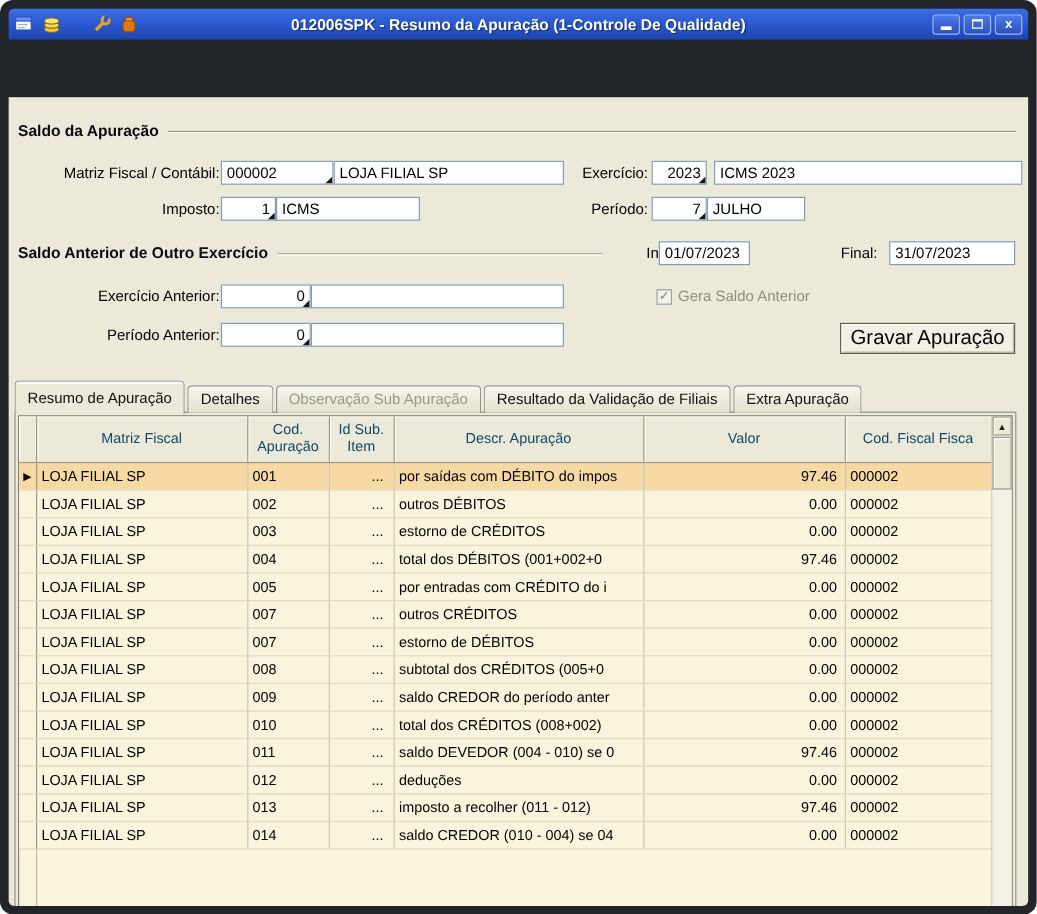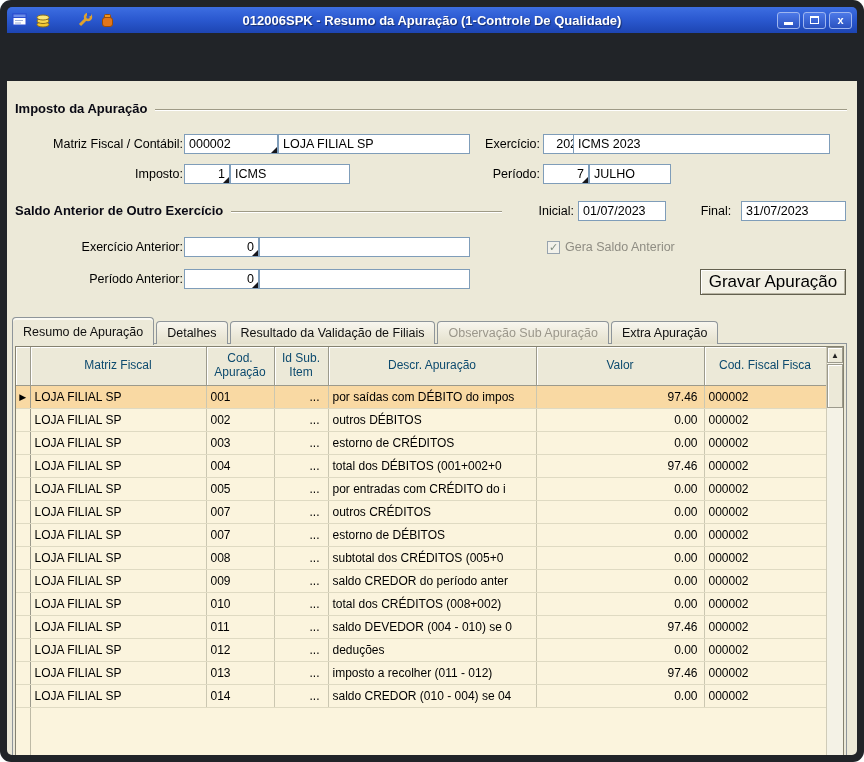--- a/index.html
+++ b/index.html
@@ -101,44 +101,44 @@
           </div>
         <div class="tb-btn">
             <span>x</span>
           </div>
       </div>
     </div>
 
     <div class="body">
 
       <div class="sec-hdr" style="left:8px;top:18px;right:10px;">
-        <span class="txt">Imposto da Apuração</span>
+        <span class="txt">Saldo da Apuração</span>
         <span class="rule"></span>
       </div>
 
       <div class="lbl" style="left:2px;top:53px;width:174px;">Matriz Fiscal / Contábil:</div>
       <div class="fld lookup" style="left:177px;top:53px;width:94px;">000002</div>
       <div class="fld" style="left:271px;top:53px;width:192px;">LOJA FILIAL SP</div>
       <div class="lbl" style="left:465px;top:53px;width:68px;">Exercício:</div>
       <div class="fld num lookup" style="left:536px;top:53px;width:46px;">2023</div>
-      <div class="fld" style="left:566px;top:53px;width:257px;">ICMS 2023</div>
+      <div class="fld" style="left:588px;top:53px;width:257px;">ICMS 2023</div>
 
       <div class="lbl" style="left:2px;top:83px;width:174px;">Imposto:</div>
       <div class="fld num lookup" style="left:177px;top:83px;width:46px;">1</div>
       <div class="fld" style="left:223px;top:83px;width:120px;">ICMS</div>
       <div class="lbl" style="left:465px;top:83px;width:68px;">Período:</div>
       <div class="fld num lookup" style="left:536px;top:83px;width:46px;">7</div>
       <div class="fld" style="left:582px;top:83px;width:82px;">JULHO</div>
 
       <div class="sec-hdr" style="left:8px;top:120px;width:487px;">
         <span class="txt">Saldo Anterior de Outro Exercício</span>
         <span class="rule"></span>
       </div>
       <div class="lbl" style="left:495px;top:120px;width:72px;">Inicial:</div>
-      <div class="fld" style="left:571px;top:120px;width:88px;">01/07/2023</div>
+      <div class="fld" style="left:542px;top:120px;width:76px;">01/07/2023</div>
       <div class="lbl" style="left:688px;top:120px;width:42px;text-align:center;">Final:</div>
       <div class="fld" style="left:734px;top:120px;width:105px;">31/07/2023</div>
 
       <div class="lbl" style="left:2px;top:156px;width:174px;">Exercício Anterior:</div>
       <div class="fld num lookup" style="left:177px;top:156px;width:75px;">0</div>
       <div class="fld" style="left:252px;top:156px;width:211px;"></div>
 
       <div class="cb" style="left:540px;top:159px;">
         <span class="box">✓</span>
         <span>Gera Saldo Anterior</span>
@@ -146,22 +146,22 @@
 
       <div class="lbl" style="left:2px;top:188px;width:174px;">Período Anterior:</div>
       <div class="fld num lookup" style="left:177px;top:188px;width:75px;">0</div>
       <div class="fld" style="left:252px;top:188px;width:211px;"></div>
 
       <div class="btn" style="left:693px;top:188px;width:146px;height:26px;">Gravar Apuração</div>
 
       <div class="tabbar">
           <div class="tab active">Resumo de Apuração</div>
           <div class="tab">Detalhes</div>
+          <div class="tab disabled">Observação Sub Apuração</div>
           <div class="tab">Resultado da Validação de Filiais</div>
-          <div class="tab disabled">Observação Sub Apuração</div>
           <div class="tab">Extra Apuração</div>
         </div>
 
       <div class="panel">
         <div class="gridbox">
           <div class="tablewrap">
             <div class="railline"></div>
             <table>
               <colgroup>
                   <col style="width: 14px;">

